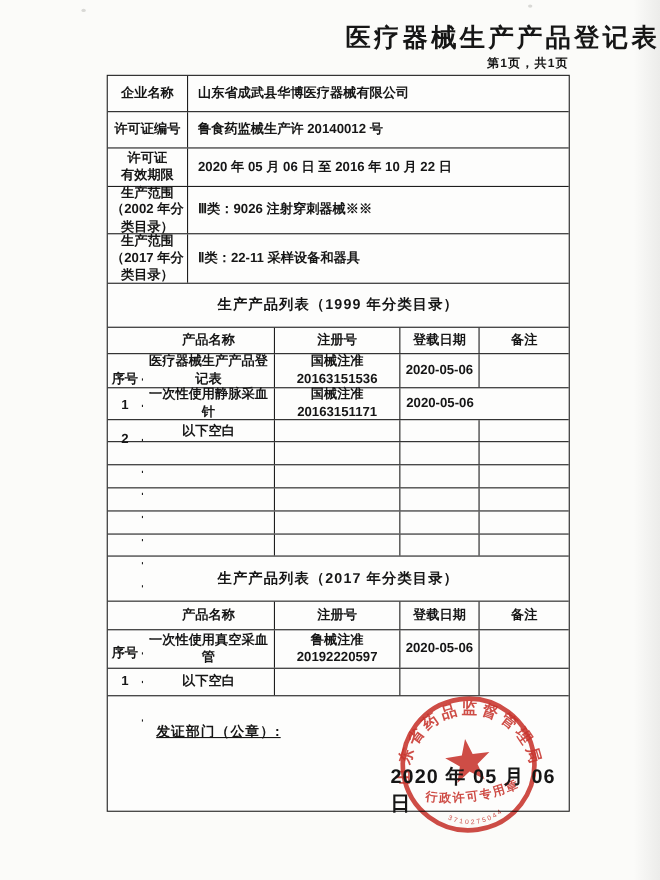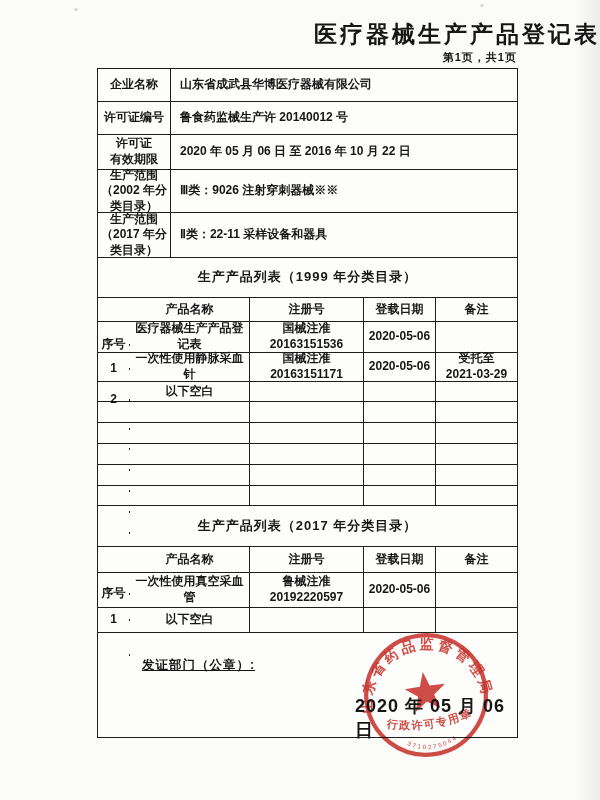--- a/index.html
+++ b/index.html
@@ -94,22 +94,20 @@
 20163151536</div>
       <div class="cell c4">2020-05-06</div>
       <div class="cell c5"></div>
     </div>
     <div class="row" style="height:29px;">
       <div class="cell c1">2</div>
       <div class="cell c2">一次性使用静脉采血针</div>
       <div class="cell c3">国械注准
 20163151171</div>
       <div class="cell c4">2020-05-06</div>
-      <div class="cell c5">受托至
-2021-03-29</div>
     </div>
     <div class="row" style="height:20px;">
       <div class="cell c1"></div>
       <div class="cell c2">以下空白</div>
       <div class="cell c3"></div>
       <div class="cell c4"></div>
       <div class="cell c5"></div>
     </div>
     <div class="row" style="height:21px;">
       <div class="cell c1"></div>

